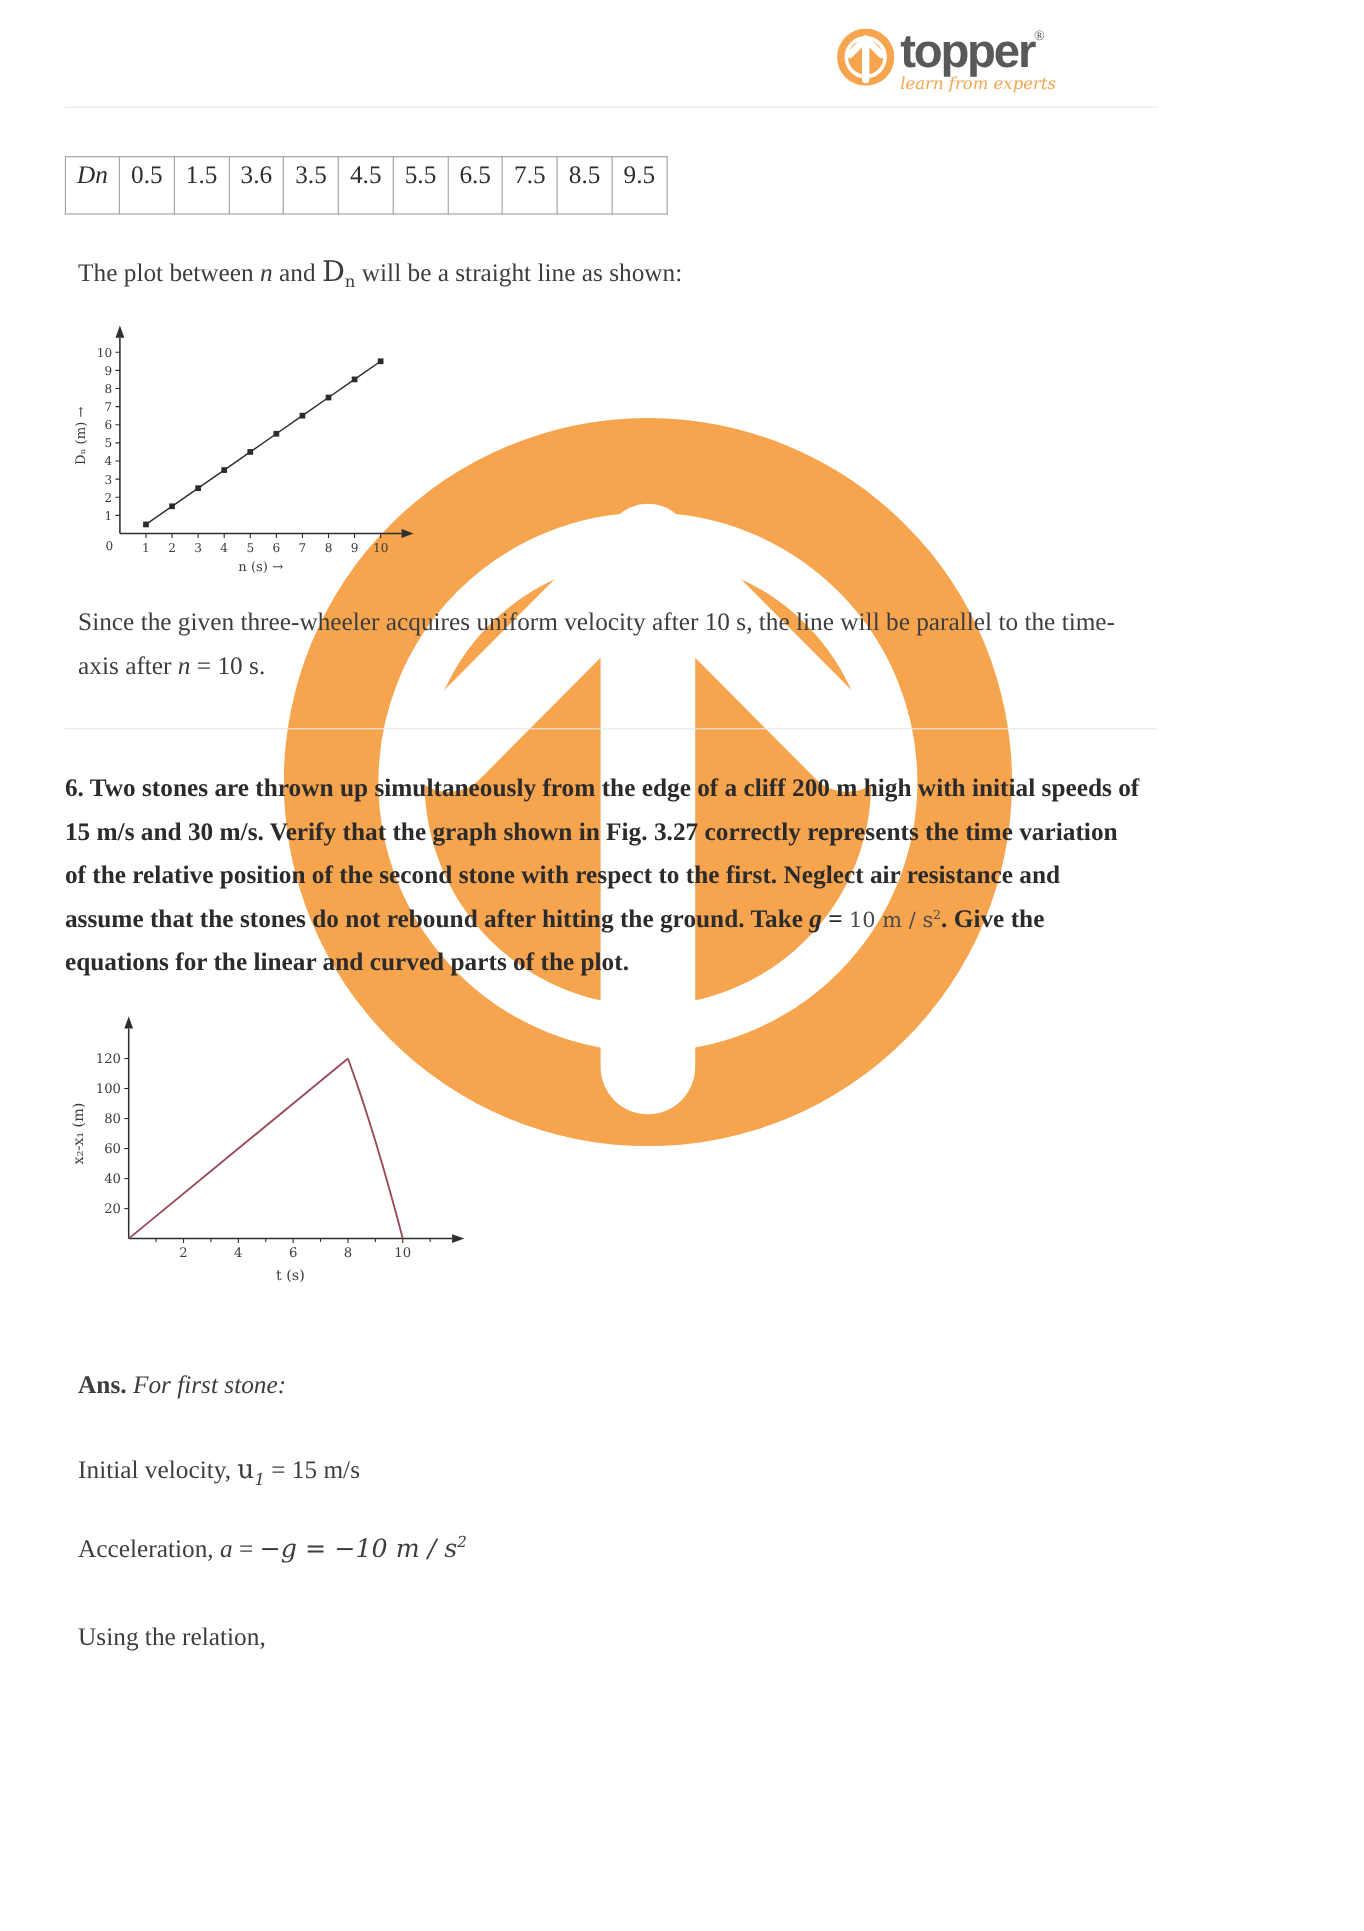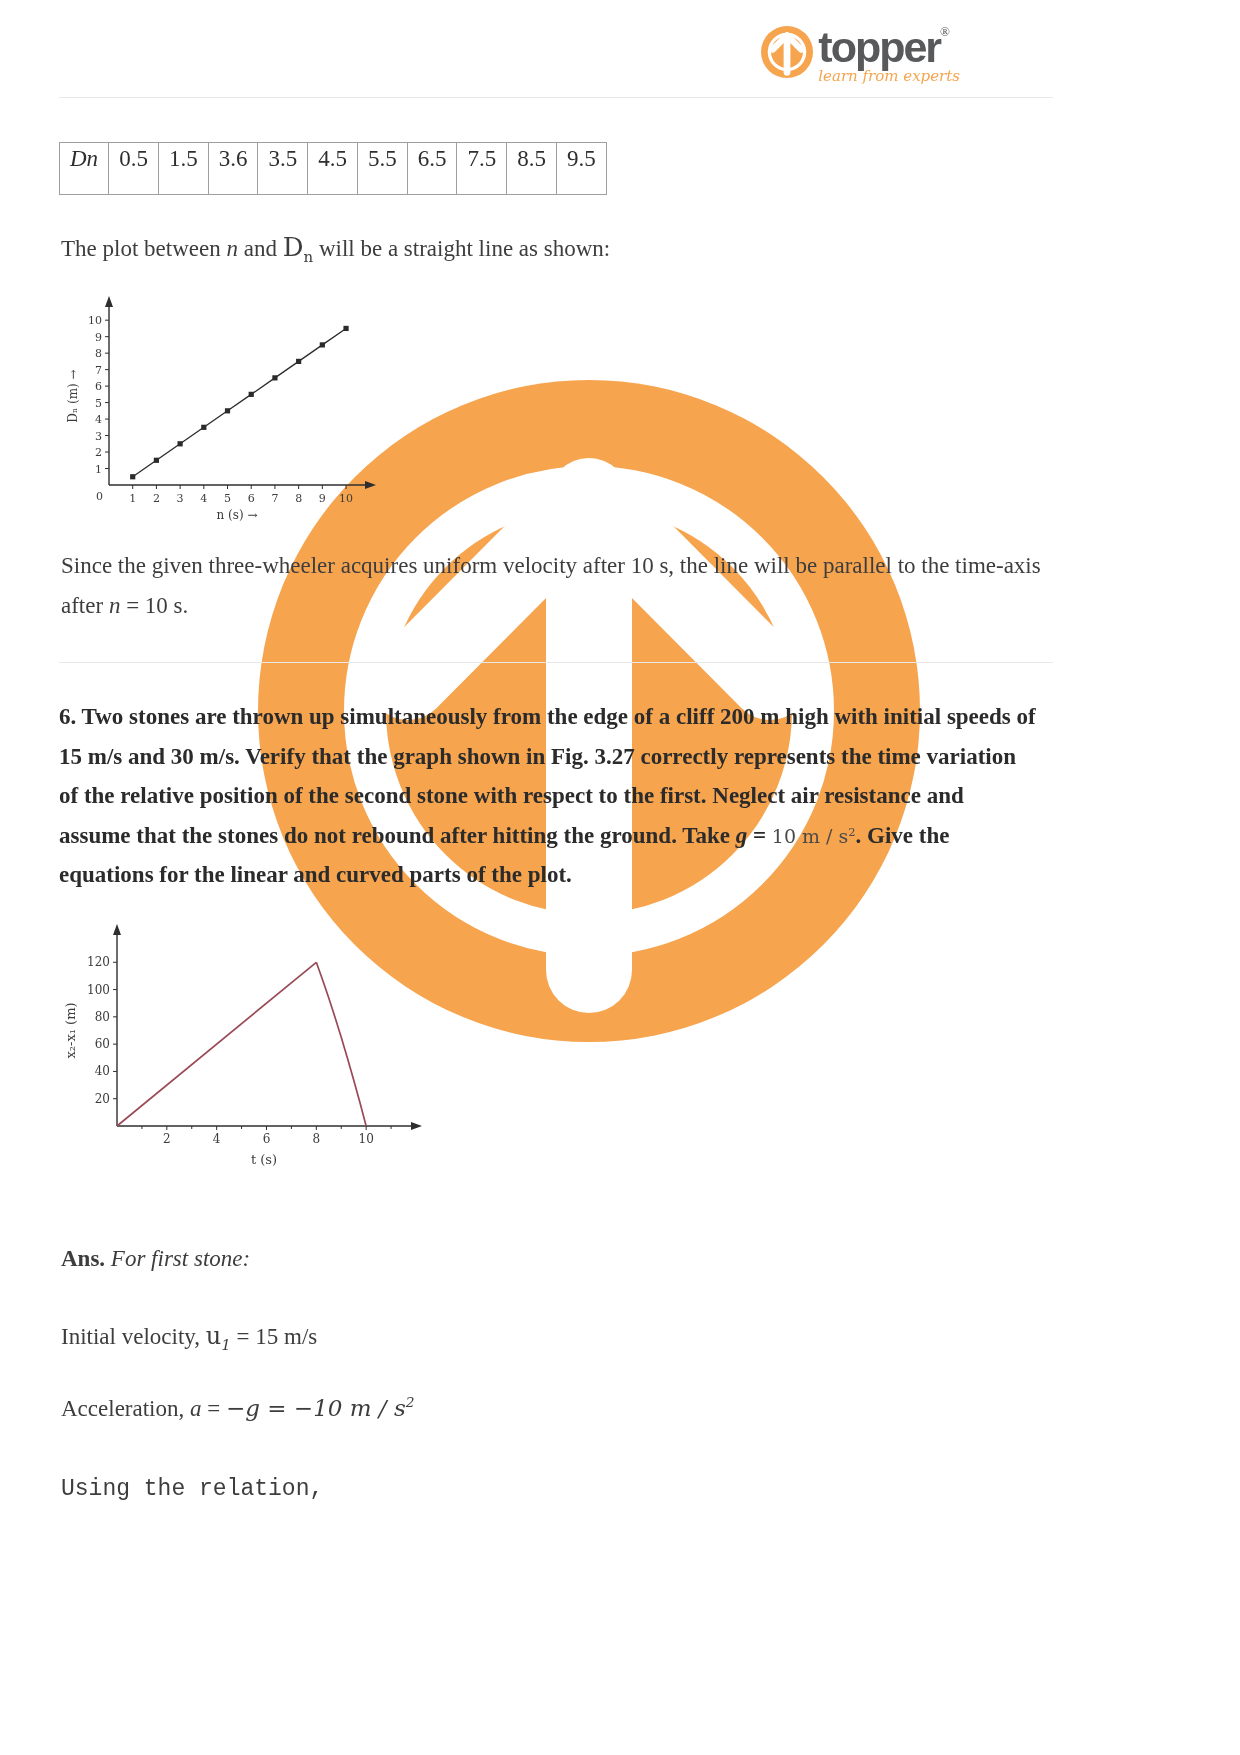--- a/index.html
+++ b/index.html
@@ -27,29 +27,29 @@
   .divider { border-top:1px solid #e8e8e8; height:0; }
   .divider-mid { margin-top:36px; }
 
   
   .dn-table { border-collapse:collapse; margin-top:44px; }
   .dn-table td { border:1px solid #9f9f9f; padding:3px 10px 22px; font-size:23px;
                  color:#2e2e2e; text-align:center; }
   .dn-head { font-style:italic; }
 
   
-  .body-text { font-size:23px; line-height:1.75; color:#3d3d3d; margin:2px; }
+  .body-text { font-size:23px; line-height:1.75; color:#3d3d3d; margin:12px; }
   .mt-intro { margin-top:30px; }
   .since { margin-top:14px; max-width:1010px; }
   .question { font-weight:bold; color:#2b2b2b; max-width:978px; font-size:23px;
               line-height:1.72; margin:34px 0 0; }
   .ans { margin-top:48px; }
   .iv { margin-top:36px; }
   .acc { margin-top:30px; }
-  .using { margin-top:40px;font-family:Liberation Mono, monospace; }
+  .using { margin-top:40px; }
 
   .math { font-family:"DejaVu Serif", serif; font-style:italic;text-align:center; }
   .math sub, .math sup { font-size:60%; font-style:italic; }
   .math-d { font-family:"DejaVu Serif", serif; font-size:26px; font-style:normal; }
   .math-d sub { font-size:15px; }
   .q-math { font-family:"DejaVu Serif", serif; font-weight:normal; font-size:19px; color:#4a4a4a; }
   .q-math sup { font-size:60%; }
   .u-math { font-family:"DejaVu Serif", serif; font-size:24px; }
   .u-math sub { font-size:15px; font-style:italic; }
   .ital { font-style:italic; }

